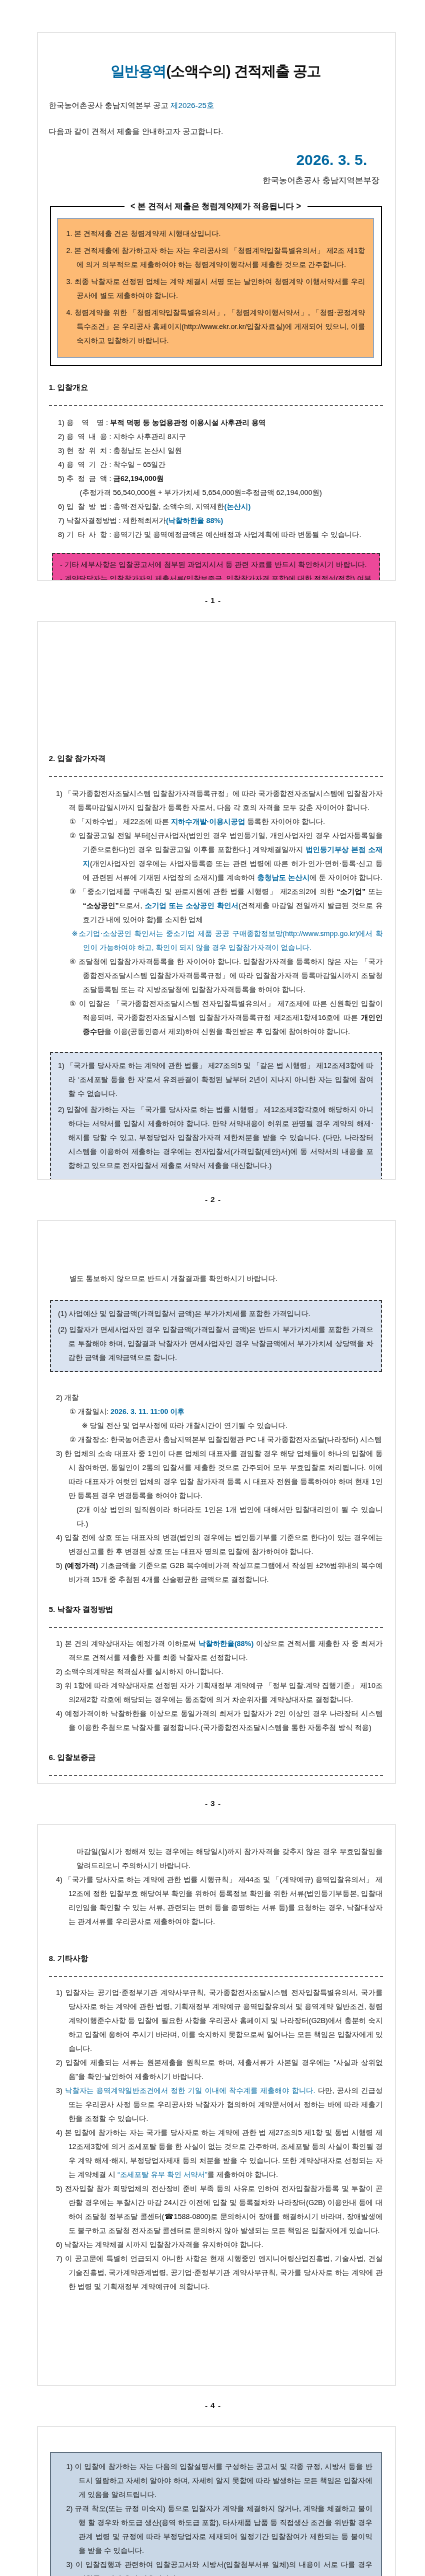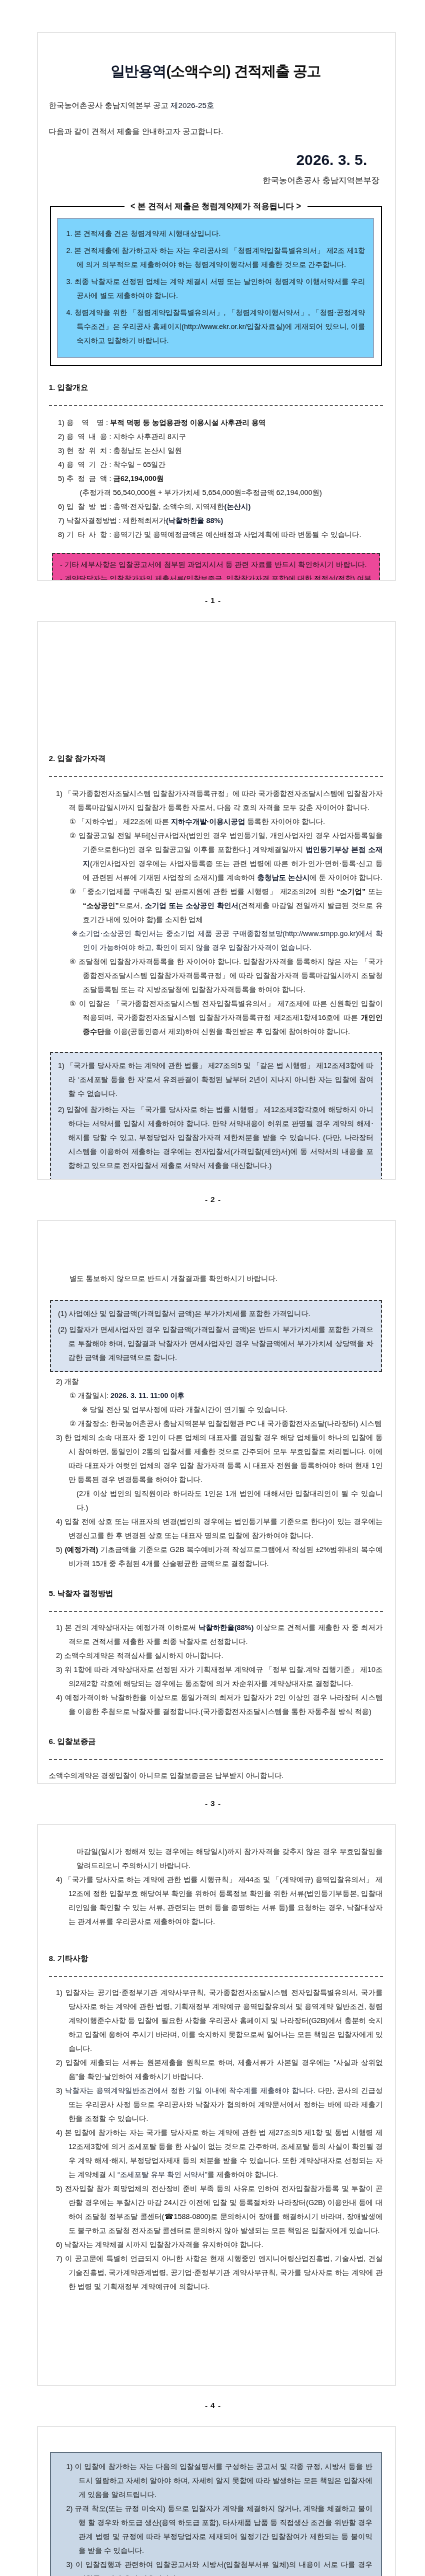--- a/index.html
+++ b/index.html
@@ -3,34 +3,34 @@
 <meta charset="utf-8">
 <style>
   html,body{margin:0;padding:0;background:#ffffff;}
   body{width:426px;font-family:"Liberation Sans","DejaVu Sans",sans-serif;color:#111;}
   .sheet-wrap{padding-top:32px;padding-bottom:20.6px;}
   .pg{width:359px;margin-left:37px;background:#fff;border:0.5px solid #e4e4e4;box-sizing:border-box;
       padding:7.2px 12.4px 5.2px 10.8px;overflow:hidden;position:relative;text-align:justify;}
   .pager{height:40px;display:flex;align-items:center;justify-content:center;
          font-weight:bold;font-size:7.7px;letter-spacing:0.5px;}
   p,div{font-size:7.2px;line-height:14px;}
-  .blue{color:#0f172a;}
+  .blue{color:#0369a1;}
   .b{font-weight:bold;}
   .u{}
   .right{text-align:right;}
   
   .doc-title{font-size:14.4px;font-weight:bold;text-align:center;margin:21.6px 0 0;line-height:18.5px;letter-spacing:-0.5px;}
   .notice-line{margin:18.5px 0 0;font-size:7.7px;}
   .intro-line{margin:12.4px 0 0;font-size:7.7px;}
   .date-line{margin:13.4px 15.5px 0 0;font-size:15px;font-weight:bold;}
   .signer-line{margin:7.2px 3.1px 0 0;font-size:8.2px;}
   .legendbox{border:1px solid #000;position:relative;margin:18.5px 1px 0;padding:10.3px 6.2px 6.2px;}
   .legendbox .legend{position:absolute;top:-7.2px;left:50%;transform:translateX(-50%);
       background:#fff;padding:0 6.2px;font-weight:bold;font-size:8.2px;white-space:nowrap;line-height:13.4px;}
-  .bluefill{background:#7dd3fc;border:0.5px solid #90a4bd;padding:5.2px 8.2px 6.2px;}
+  .bluefill{background:#fdba74;border:0.5px solid #90a4bd;padding:5.2px 8.2px 6.2px;}
   .int-item{padding-left:10.3px;text-indent:-10.3px;margin:3.1px 0;}
   .sec-h{font-weight:bold;font-size:7.7px;margin:15.5px 0 0;}
   .dash{border-top:1px dashed #555;height:0;margin:10.3px 0 9.3px;}
   .ov-row{margin-left:9.3px;padding-left:12.4px;text-indent:-12.4px;white-space:pre-wrap;}
   .ov-sub{margin-left:31px;}
   .notebox{border:0.5px dashed #333;background:#ec4899;margin:11.3px 3.1px 0;padding:4.1px 7.2px;}
   .g-line{padding-left:9.3px;text-indent:-9.3px;}
   
   .item1{margin-left:7.2px;padding-left:12.4px;text-indent:-12.4px;}
   .item2{margin-left:20.6px;padding-left:13.4px;text-indent:-13.4px;}
@@ -107,21 +107,21 @@
   <div class="pager">- 2 -</div>
 
   <div class="pg" style="height:564px;">
     <div class="item2" style="margin-top:44px;">별도 통보하지 않으므로 반드시 개찰결과를 확인하시기 바랍니다.</div>
 
     <div class="warnbox">
       <div class="w-line">(1) 사업예산 및 입찰금액(가격입찰서 금액)은 부가가치세를 포함한 가격입니다.</div>
       <div class="w-line">(2) 입찰자가 면세사업자인 경우 입찰금액(가격입찰서 금액)은 반드시 부가가치세를 포함한  가격으로 투찰해야 하며, 입찰결과 낙찰자가 면세사업자인 경우 낙찰금액에서 부가가치세 상당액을 차감한 금액을 계약금액으로 합니다.</div>
     </div>
 
-    <div class="item1" style="margin-top:3px;">2) 개찰</div>
+    <div class="item1" style="margin-top:19px;">2) 개찰</div>
     <div class="item2"><span>① 개찰일시: </span><span class="blue b">2026. 3. 11. 11:00 이후</span></div>
     <div class="item2" style="margin-left:33px;">※ 당일 전산 및 업무사정에 따라 개찰시간이 연기될 수 있습니다.</div>
     <div class="item2">② 개찰장소: 한국농어촌공사 충남지역본부 입찰집행관 PC 내 국가종합전자조달(나라장터) 시스템</div>
     <div class="item1">3) 한 업체의 소속 대표자 중 1인이 다른 업체의 대표자를 겸임할 경우 해당 업체들이 하나의 입찰에 동시 참여하면, 동일인이 2통의 입찰서를 제출한 것으로 간주되어 모두 무효입찰로 처리됩니다. 이에 따라 대표자가 여럿인 업체의 경우 입찰 참가자격 등록 시 대표자 전원을 등록하여야 하며 현재 1인만 등록된 경우 변경등록을 하여야 합니다.</div>
     <div class="item1" style="padding-left:20.6px;text-indent:0;">(2개 이상 법인의 임직원이라 하더라도 1인은 1개 법인에 대해서만 입찰대리인이 될 수 있습니다.)</div>
     <div class="item1">4) 입찰 전에 상호 또는 대표자의 변경(법인의 경우에는 법인등기부를 기준으로 한다)이 있는 경우에는 변경신고를 한 후 변경된 상호 또는 대표자 명의로 입찰에 참가하여야 합니다.</div>
     <div class="item1"><span>5) </span><span class="b">(예정가격)</span><span> 기초금액을 기준으로 G2B 복수예비가격 작성프로그램에서 작성된 ±2%범위내의 복수예비가격 15개 중 추첨된 4개를 산술평균한 금액으로 결정합니다.</span></div>
 
     <div class="sec-h">5. 낙찰자 결정방법</div>
     <div class="dash"></div>

